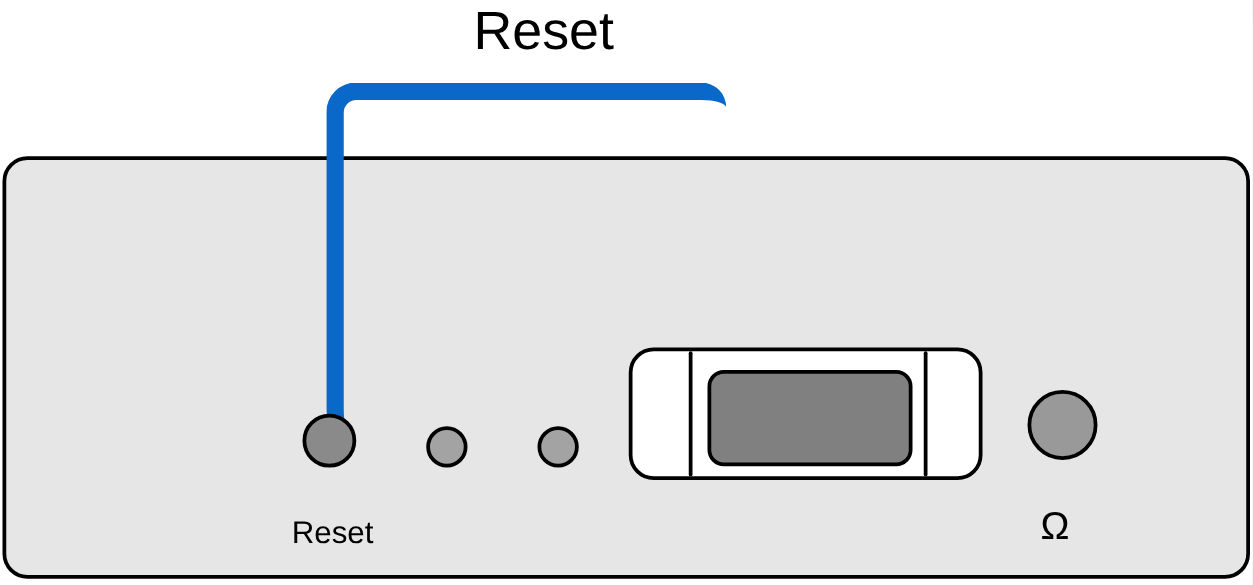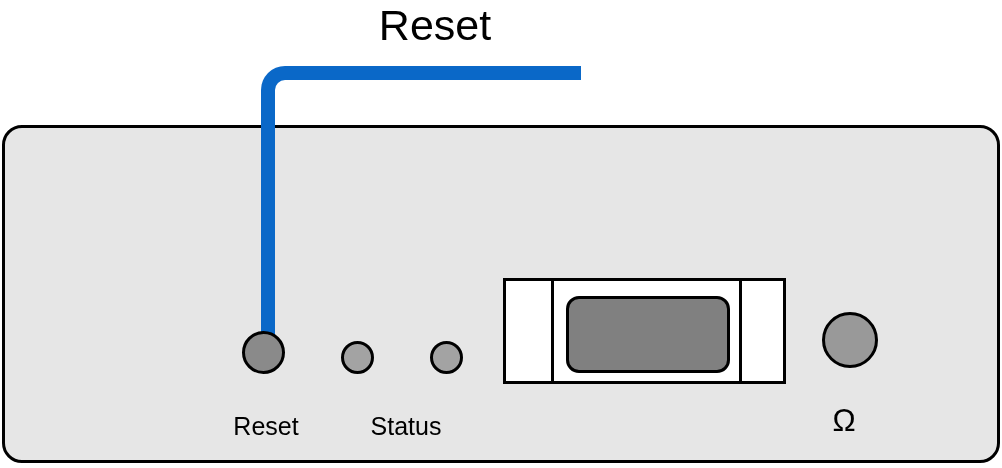--- a/index.html
+++ b/index.html
@@ -5,21 +5,21 @@
   :root {
     --callout-blue: #0A68C8;
     --panel-fill: #E6E6E6;
     --outline: #000000;
     --reset-button-fill: #8A8A8A;
     --status-led-fill: #A3A3A3;
     --omega-button-fill: #999999;
     --connector-fill: #FFFFFF;
     --connector-insert-fill: #808080;
   }
-  * { margin: 0; padding: 0; box-sizing: border-box; }
+  * { margin: 0; padding: 0; box-sizing: border-box; border-radius: 20px; }
   html, body {
     width: 1002px; height: 468px;
     background: #ffffff;
     font-family: "Liberation Sans", sans-serif;
     overflow: hidden;
   }
   .stage { position: relative; width: 1002px; height: 468px; }
 
   
   .callout-title {
@@ -141,17 +141,16 @@
   <div class="connector">
     <div class="connector-divider left"></div>
     <div class="connector-divider right"></div>
     <div class="connector-insert"></div>
   </div>
 
   <div class="round-control omega-button"></div>
 
   <div class="panel-label reset-label">Reset</div>
 
-  <div class="panel-label status-label">Status</div>
 
   <div class="panel-label omega-label">Ω</div>
 
 </div>
 
 </body></html>

